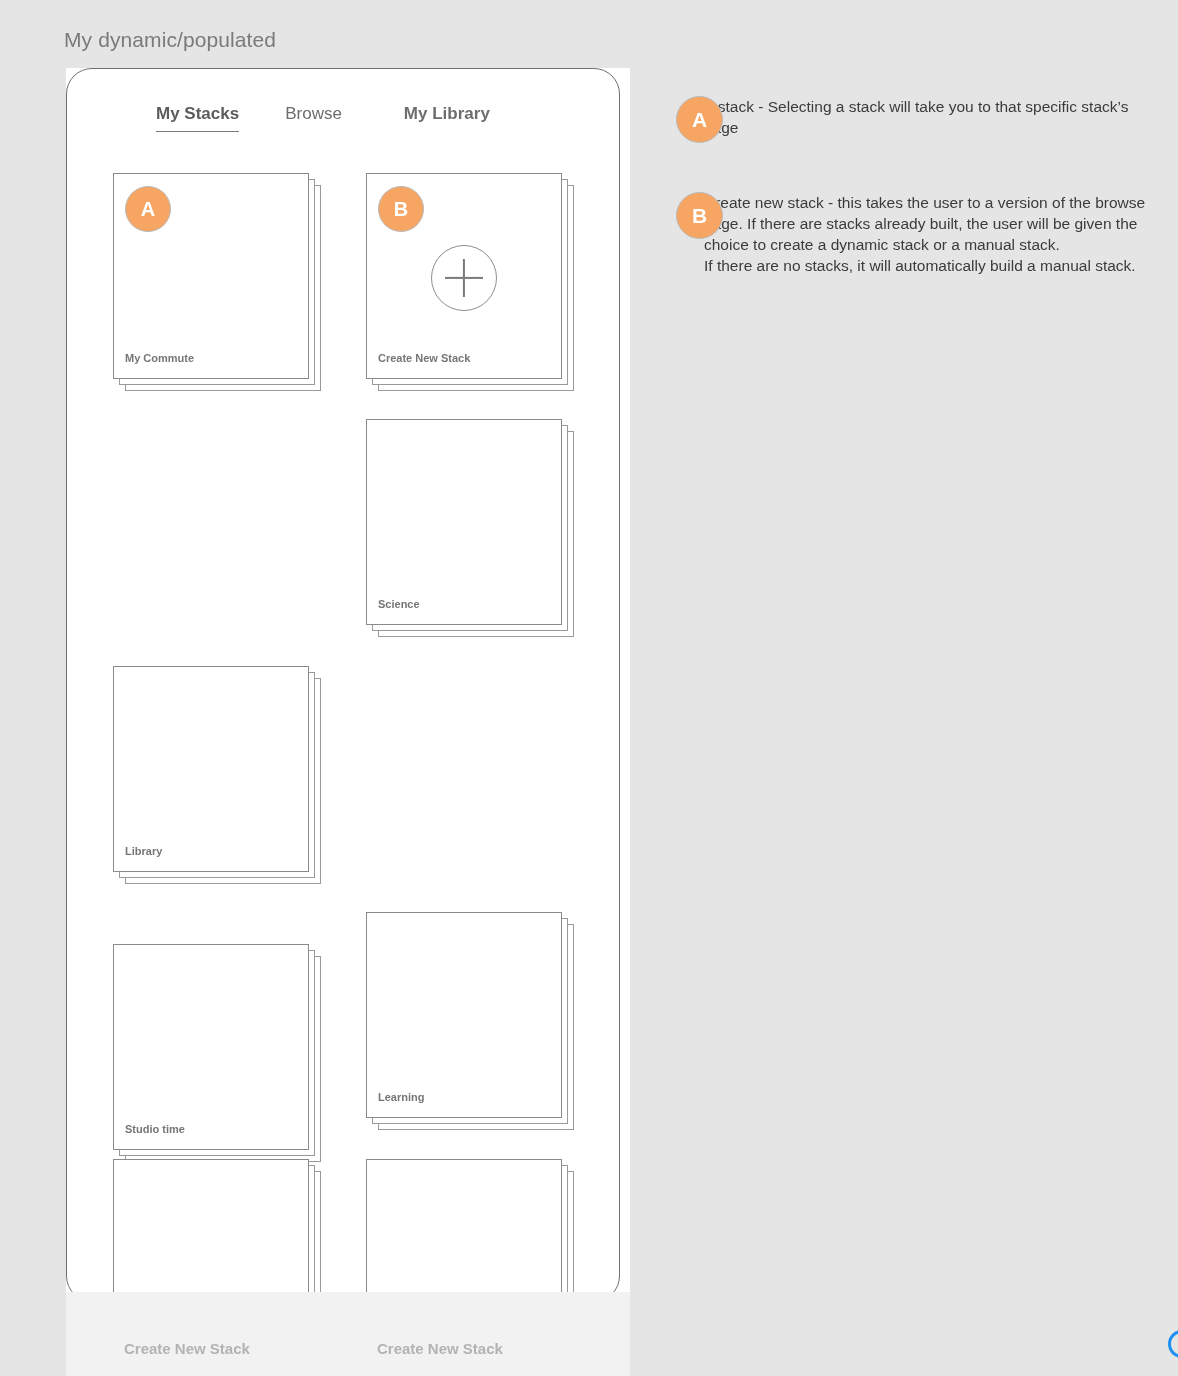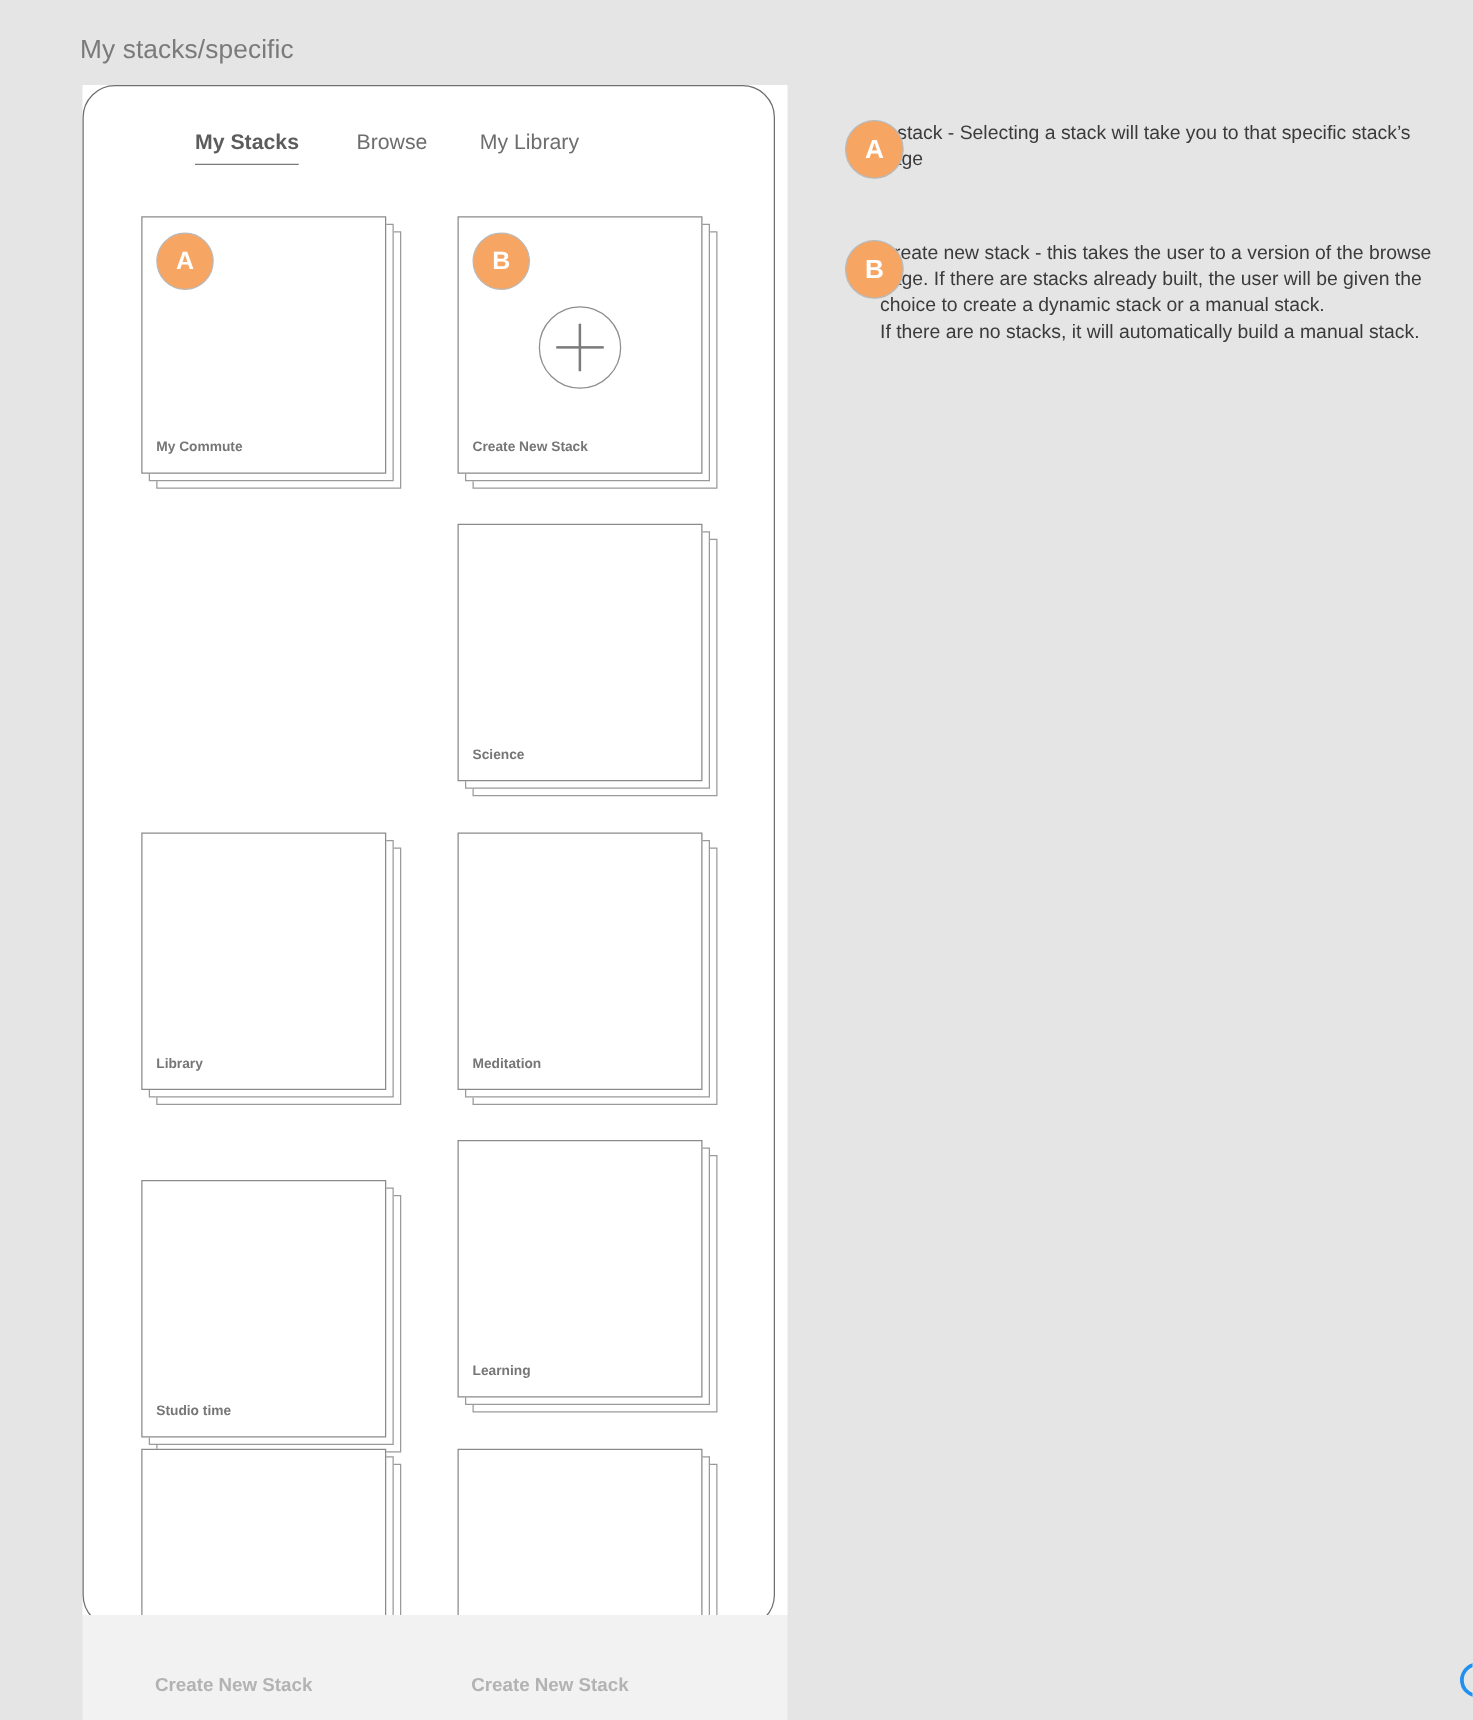--- a/index.html
+++ b/index.html
@@ -71,21 +71,21 @@
     z-index: 3;
   }
   .tab {
     font-size: 17px;
     color: #6d6d6d;
     padding-bottom: 7px;
     white-space: nowrap;
   }
   .tab.t1 { margin-left: 90px; }
   .tab.t2 { margin-left: 46px; }
-  .tab.t3 { margin-left: 42px; }
+  .tab.t3 { margin-left: 62px; font-weight: bold; }
   .tab.active {
     font-weight: bold;
     color: #5c5c5c;
     border-bottom: 1.6px solid #7a7a7a;
   }
 
   
   .stack-area {
     position: absolute;
     left: 66px;
@@ -231,21 +231,21 @@
     width: 22px;
     height: 22px;
     border: 3px solid #1f8ff0;
     border-radius: 50%;
     z-index: 9;
   }
 </style>
 </head>
 <body>
 
-<div class="page-title">My stacks/specific</div>
+<div class="page-title">My dynamic/populated</div>
 
 <div class="phone-panel"></div>
 
 <div class="tabs">
   <div class="tab t1 active">My Stacks</div>
   <div class="tab t2">Browse</div>
   <div class="tab t3">My Library</div>
 </div>
 
 <div class="stack-area">
@@ -279,27 +279,20 @@
   </div>
 
   <div class="stack-cell" style="left:47px;  top:506px;">
     <div class="stack-shadow s2"></div>
     <div class="stack-shadow s1"></div>
     <div class="stack-card">
       <div class="stack-label">Library</div>
     </div>
   </div>
 
-  <div class="stack-cell" style="left:300px; top:506px;">
-    <div class="stack-shadow s2"></div>
-    <div class="stack-shadow s1"></div>
-    <div class="stack-card">
-      <div class="stack-label">Meditation</div>
-    </div>
-  </div>
 
   <div class="stack-cell" style="left:47px;  top:752px;margin-top:32px;">
     <div class="stack-shadow s2"></div>
     <div class="stack-shadow s1"></div>
     <div class="stack-card">
       <div class="stack-label">Studio time</div>
     </div>
   </div>
 
   <div class="stack-cell" style="left:300px; top:752px;">

